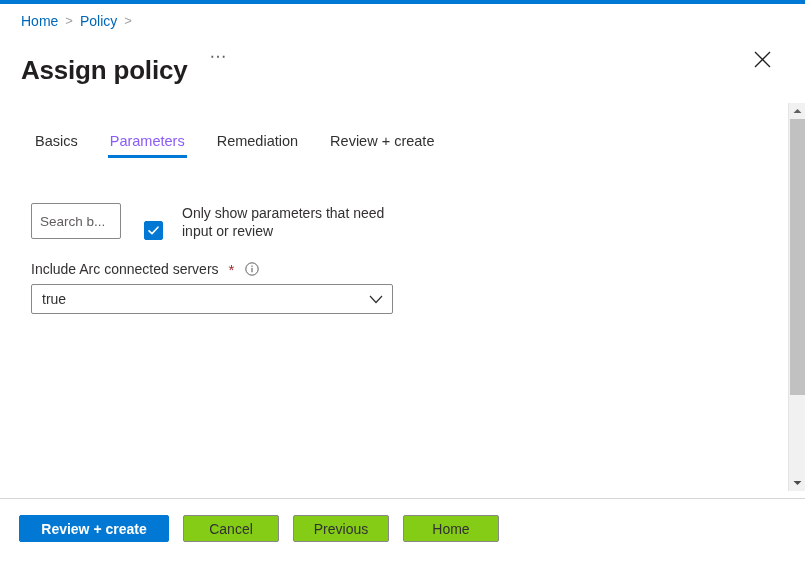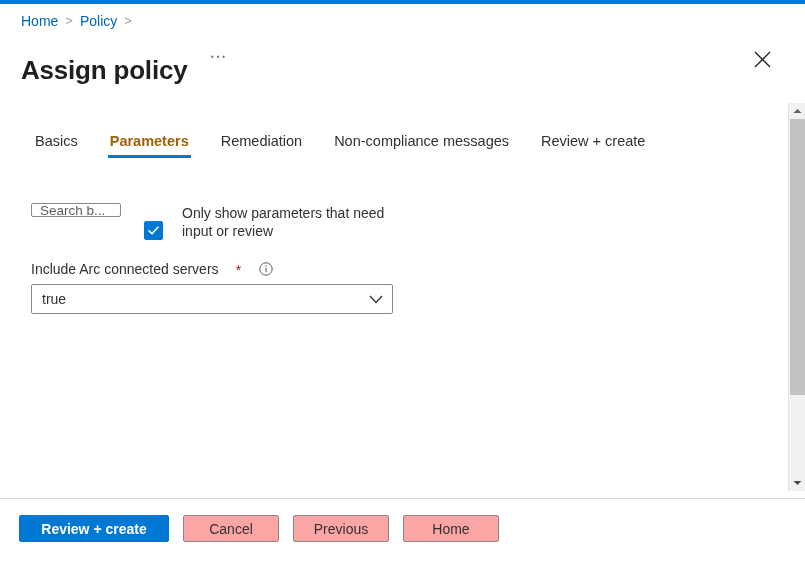--- a/index.html
+++ b/index.html
@@ -102,22 +102,22 @@
   }
   .tab {
     font-size: 14.5px;
     color: #323130;
     padding: 0 14px 9px 14px;
     cursor: pointer;
     position: relative;
     white-space: nowrap;
   }
   .tab.active {
-    font-weight: 700;
-    color: #a16207;
+    font-weight: 400;
+    color: #8b5cf6;
   }
   .tab.active::after {
     content: "";
     position: absolute;
     left: 12px;
     right: 12px;
     bottom: 0;
     height: 3px;
     background: #0078d4;
   }
@@ -126,21 +126,21 @@
   .filter-row {
     position: absolute;
     top: 100px;
     left: 31px;
     display: flex;
     align-items: flex-start;
     gap: 23px;
   }
   .search-input {
     width: 90px;
-    height: 14px;
+    height: 36px;
     box-sizing: border-box;
     border: 1px solid #8a8886;
     border-radius: 2px;
     padding: 0 8px;
     font-size: 13.5px;
     font-family: "Liberation Sans", sans-serif;
     color: #323130;
     background: #fff;
     outline: none;
   }
@@ -177,21 +177,21 @@
   .field-block {
     position: absolute;
     top: 158px;
     left: 31px;
   }
   .field-label {
     font-size: 14px;
     color: #323130;
     display: flex;
     align-items: center;
-    gap: 18px;
+    gap: 11px;
     margin-bottom: 7px;
   }
   .req-star {
     color: #a4262c;
     font-size: 15px;
     line-height: 1;
     margin-left: -1px;
   }
   .info-icon {
     display: inline-flex;
@@ -264,21 +264,21 @@
     left: 19px;
     display: flex;
     align-items: center;
     gap: 14px;
   }
   .btn {
     height: 27px;
     min-width: 96px;
     box-sizing: border-box;
     border: 1px solid #8a8886;
-    background: #fca5a5;
+    background: #84cc16;
     color: #323130;
     font-size: 14px;
     font-family: "Liberation Sans", sans-serif;
     border-radius: 2px;
     cursor: pointer;
     padding: 0 12px;
   }
   .btn.primary {
     background: #0078d4;
     border-color: #0078d4;
@@ -314,23 +314,20 @@
 
   <div class="tabs">
     <div class="tab">
       <span>Basics</span>
     </div>
     <div class="tab active">
       <span>Parameters</span>
     </div>
     <div class="tab">
       <span>Remediation</span>
-    </div>
-    <div class="tab">
-      <span>Non-compliance messages</span>
     </div>
     <div class="tab">
       <span>Review + create</span>
     </div>
   </div>
 
   <div class="filter-row">
     <input class="search-input" type="text" placeholder="Search b..." style="">
 
     <div class="check-wrap">

